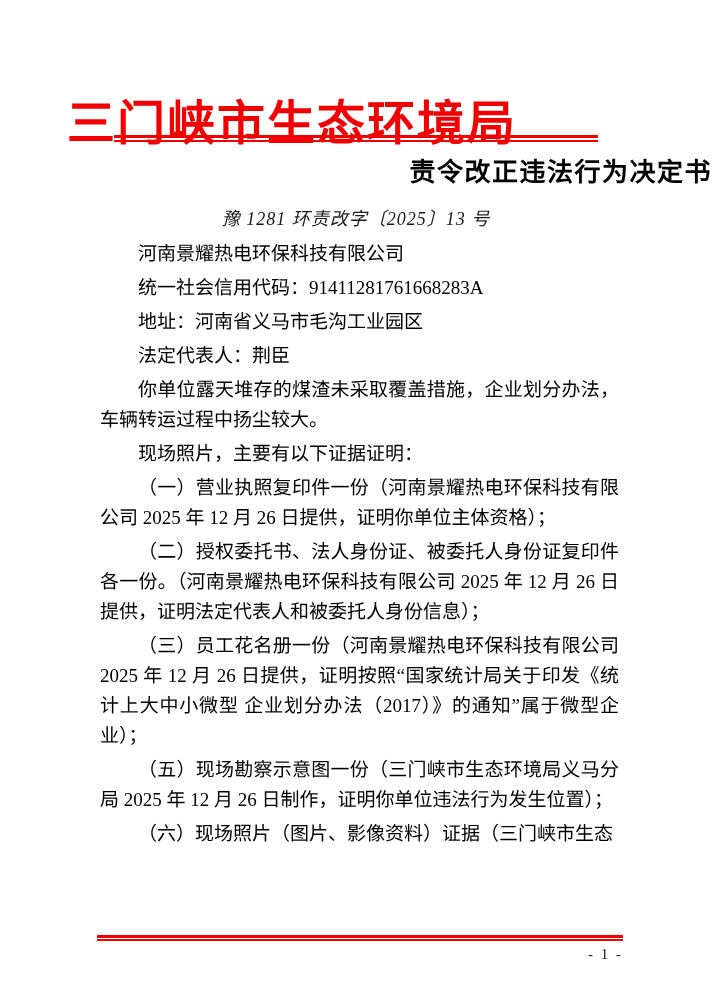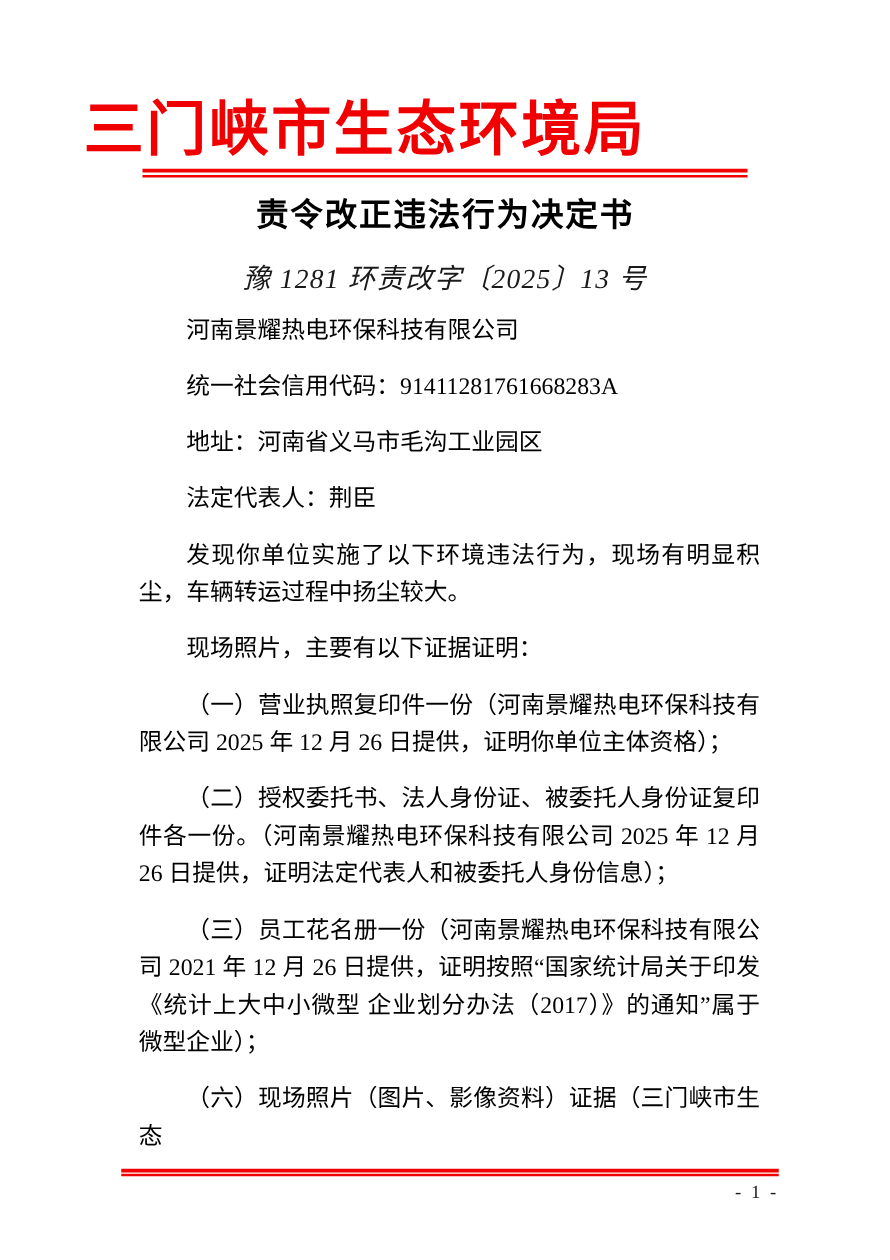--- a/index.html
+++ b/index.html
@@ -12,21 +12,21 @@
     width: 712px;
     height: 1008px;
     background: #ffffff;
     overflow: hidden;
     font-family: "Liberation Serif", serif;
     color: #000000;
   }
   
   .issuer {
     position: absolute;
-    top: 64px;
+    top: 84px;
     left: 0;
     width: 584px;
     text-align: center;
     font-size: 48px;
     font-weight: bold;
     letter-spacing: 2px;
     color: #f00000;
     white-space: nowrap;
   }
   
@@ -39,53 +39,53 @@
   .head-rule .bar-thick { height: 3px; background: #f00000; }
   .head-rule .bar-gap   { height: 2px; background: transparent; }
   .head-rule .bar-thin  { height: 2px; background: #f00000; }
 
   
   .doc-title {
     position: absolute;
     top: 151px;
     left: 0;
     width: 712px;
-    text-align: center;
+    text-align: right;
     font-size: 26px;
     font-weight: bold;
     letter-spacing: 1.5px;
     color: #000000;
     white-space: nowrap;
   }
   
   .doc-number {
     position: absolute;
     top: 204px;
     left: 0;
     width: 712px;
     text-align: center;
-    font-size: 22px;
+    font-size: 18px;
     font-style: italic;
     letter-spacing: 1px;
     color: #1a1a1a;
     white-space: nowrap;
   }
 
   
   .body-text {
     position: absolute;
     top: 235px;
     left: 96px;
     width: 527px;
     font-size: 19px;
     line-height: 30px;
     text-align: justify;
   }
   .body-text p {
-    margin: 15px;
+    margin: 4px;
     padding: 0;
     text-indent: 2em;
   }
 
   
   .foot-rule {
     position: absolute;
     top: 935px;
     left: 97px;
     width: 526px;
@@ -120,25 +120,26 @@
 
   <div class="doc-title">责令改正违法行为决定书</div>
 
   <div class="doc-number">豫 1281 环责改字〔2025〕13 号</div>
 
   <div class="body-text">
     <p>河南景耀热电环保科技有限公司</p>
     <p>统一社会信用代码：91411281761668283A</p>
     <p>地址：河南省义马市毛沟工业园区</p>
     <p>法定代表人：荆臣</p>
-    <p>发现你单位实施了以下环境违法行为，现场有明显积尘，车辆转运过程中扬尘较大。</p>
+    <p>你单位露天堆存的煤渣未采取覆盖措施，企业划分办法，车辆转运过程中扬尘较大。</p>
     <p>现场照片，主要有以下证据证明：</p>
     <p>（一）营业执照复印件一份（河南景耀热电环保科技有限公司 2025 年 12 月 26 日提供，证明你单位主体资格）；</p>
     <p>（二）授权委托书、法人身份证、被委托人身份证复印件各一份。（河南景耀热电环保科技有限公司 2025 年 12 月 26 日提供，证明法定代表人和被委托人身份信息）；</p>
-    <p>（三）员工花名册一份（河南景耀热电环保科技有限公司 2021 年 12 月 26 日提供，证明按照“国家统计局关于印发《统计上大中小微型 企业划分办法（2017）》的通知”属于微型企业）；</p>
+    <p>（三）员工花名册一份（河南景耀热电环保科技有限公司 2025 年 12 月 26 日提供，证明按照“国家统计局关于印发《统计上大中小微型 企业划分办法（2017）》的通知”属于微型企业）；</p>
+    <p>（五）现场勘察示意图一份（三门峡市生态环境局义马分局 2025 年 12 月 26 日制作，证明你单位违法行为发生位置）；</p>
     <p>（六）现场照片（图片、影像资料）证据（三门峡市生态</p>
   </div>
 
   <div class="foot-rule">
     <div class="bar-thick"></div>
     <div class="bar-gap"></div>
     <div class="bar-thin"></div>
   </div>
 
   <div class="page-number">- 1 -</div>

